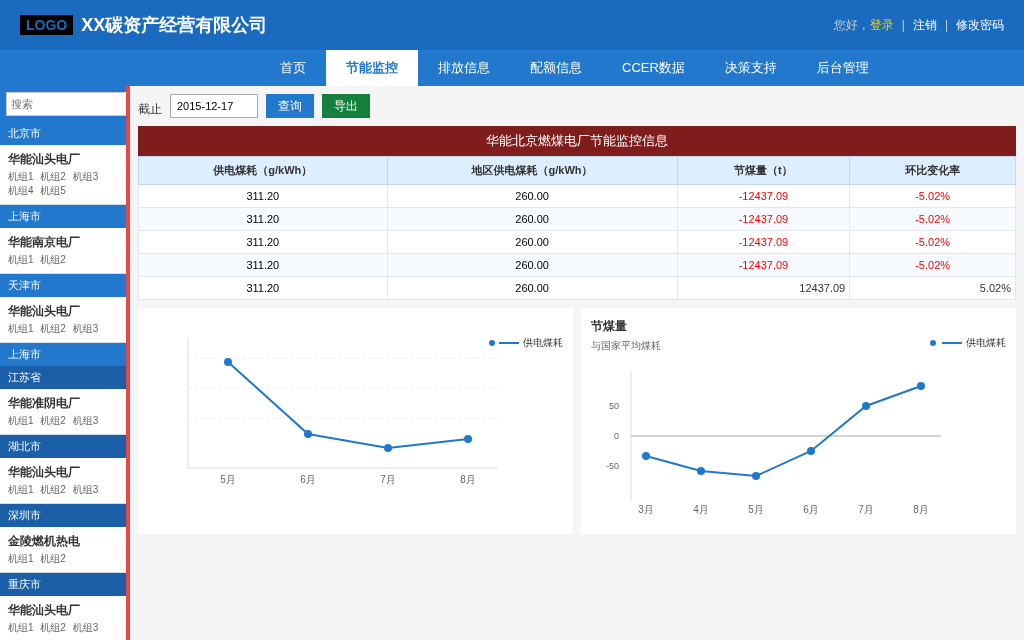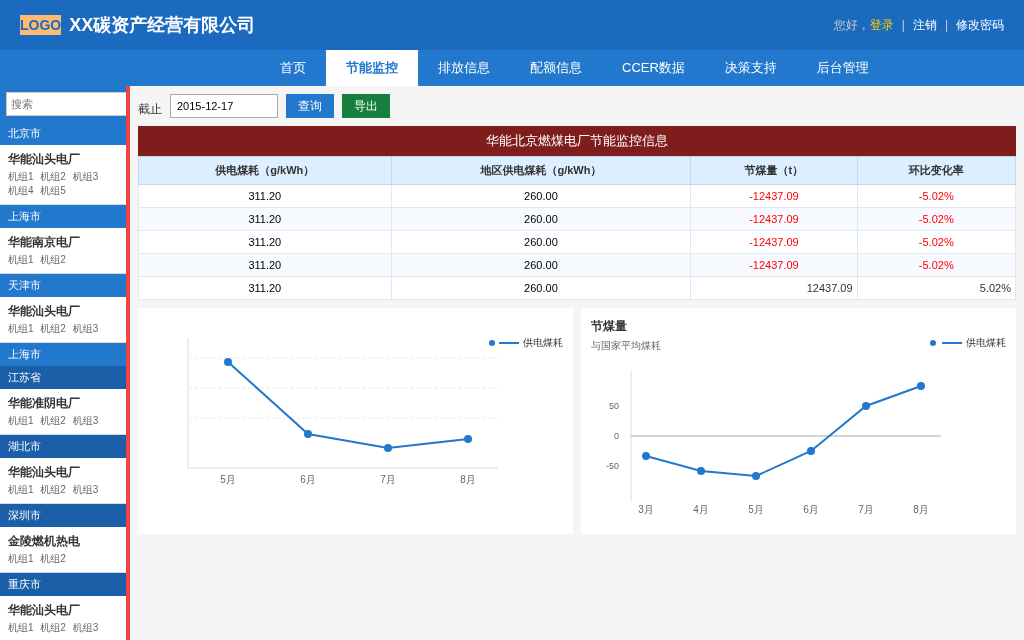--- a/index.html
+++ b/index.html
@@ -1,21 +1,21 @@
 <!DOCTYPE html>
 <html><head>
   <meta charset="utf-8">
   <style>
     * { margin: 0; padding: 0; box-sizing: border-box; }
     body { font-family: "Microsoft YaHei", "SimHei", sans-serif; font-size: 12px; background: #f0f0f0; width: 1024px; height: 640px; overflow: hidden; }
 
     
     .header { background: #1a6bbf; height: 50px; display: flex; align-items: center; justify-content: space-between; padding: 0 20px; }
     .logo-area { display: flex; align-items: center; color: white; font-size: 18px; font-weight: bold; }
-    .logo-box { background: #fdba74; color: #1a6bbf; padding: 2px 0; margin-right: 8px; font-size: 14px; font-weight: bold; }
+    .logo-box { background: #000000; color: #1a6bbf; padding: 2px 6px; margin-right: 8px; font-size: 14px; font-weight: bold; }
     .header-right { color: white; font-size: 12px; display: flex; align-items: center; gap: 8px; }
     .header-right a { color: #ffcc00; text-decoration: none; }
     .header-right span { color: #ccc; }
 
     
     .nav { background: #2178cc; height: 36px; display: flex; align-items: flex-end; padding-left: 260px; }
     .nav-item { padding: 8px 20px; color: white; font-size: 13px; cursor: pointer; height: 36px; display: flex; align-items: center; }
     .nav-item.active { background: white; color: #2178cc; font-weight: bold; }
 
     
@@ -33,29 +33,29 @@
     .plant-name { font-size: 12px; color: #333; font-weight: bold; margin-bottom: 2px; }
     .plant-units { font-size: 10px; color: #666; }
     .plant-units span { margin-right: 4px; }
 
     
     .content { flex: 1; overflow-y: auto; padding: 8px; background: #f5f5f5; }
 
     
     .date-bar { display: flex; align-items: center; gap: 8px; margin-bottom: 8px; }
     .date-label { font-size: 12px; color: #333; margin-top: 6px; }
-    .date-input { border: 1px solid #aaa; padding: 2px 6px; font-size: 11px; height: 24px; width: 108px; }
+    .date-input { border: 1px solid #aaa; padding: 2px 6px; font-size: 11px; height: 24px; width: 88px; }
     .btn-query { background: #2178cc; color: white; border: none; padding: 2px 12px; height: 24px; cursor: pointer; font-size: 12px; }
     .btn-export { background: #15803d; color: white; border: none; padding: 2px 12px; height: 24px; cursor: pointer; font-size: 12px; }
 
     
     .table-container { background: white; margin-bottom: 8px; }
     .table-title { background: #7f1d1d; color: white; text-align: center; padding: 6px; font-size: 13px; }
     table { width: 100%; border-collapse: collapse; }
-    table th { background: #ddeeff; color: #333; text-align: center; padding: 6px 9px; font-size: 11px; border: 1px solid #c0d8f0; }
+    table th { background: #ddeeff; color: #333; text-align: center; padding: 6px 16px; font-size: 11px; border: 1px solid #c0d8f0; }
     table td { text-align: center; padding: 5px 4px; font-size: 11px; border: 1px solid #e0e8f0; }
     table tr:nth-child(even) td { background: #f7fbff; }
     .negative { color: red; }
     .positive { color: #333; text-align: right; }
 
     
     .charts-row { display: flex; gap: 8px; }
     .chart-box { flex: 1; background: white; padding: 10px; min-height: 200px; position: relative; }
     .chart-title { font-size: 12px; color: #333; margin-bottom: 4px; font-weight: bold; }
     .chart-subtitle { font-size: 10px; color: #666; margin-bottom: 8px; }

